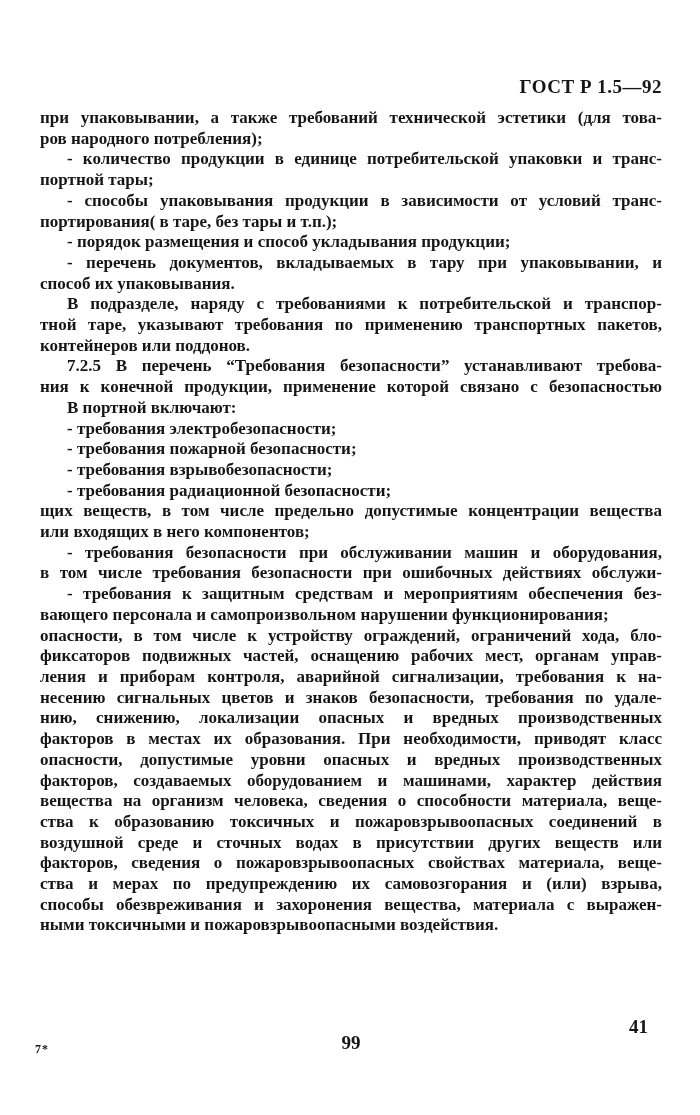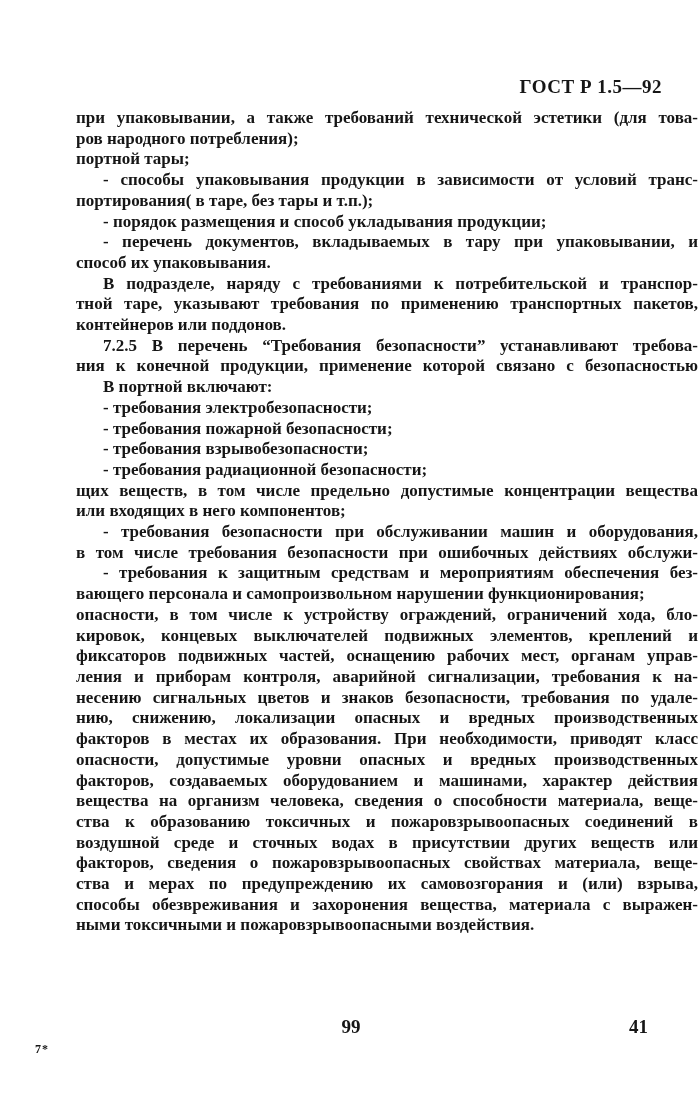--- a/index.html
+++ b/index.html
@@ -25,41 +25,41 @@
     white-space: nowrap;
   }
   .body-text {
     position: absolute;
     top: 108px;
     left: 40px;
     width: 622px;
     font-size: 17px;
     line-height: 20.7px;
     font-weight: bold;
-    margin-left: 36px;
   }
   .line {
     text-align: justify;
     text-align-last: justify;
   }
   .line.end { text-align-last: left; }
   .line.indent { text-indent: 27px; }
   .footer-row {
     position: absolute;
     top: 1016px;
     left: 40px;
     width: 622px;
     height: 26px;
     font-size: 19px;
     font-weight: bold;
   }
   .page-num-center {
     position: absolute;
     left: 50%;
     transform: translateX(-50%);
+    margin-top: 16px;
   }
   .page-num-right {
     position: absolute;
     right: 14px;
   }
   .signature-mark {
     position: absolute;
     top: 1042px;
     left: 35px;
     font-size: 12px;
@@ -70,20 +70,21 @@
 </head>
 <body>
 
 <div class="page">
 
   <div class="std-header">ГОСТ Р 1.5—92</div>
 
   <div class="body-text" id="body-text">
       <div class="line">при упаковывании, а также требований технической эстетики (для това-</div>
       <div class="line end">ров народного потребления);</div>
+      <div class="line indent">- количество продукции в единице потребительской упаковки и транс-</div>
       <div class="line end">портной тары;</div>
       <div class="line indent">- способы упаковывания продукции в зависимости от условий транс-</div>
       <div class="line end">портирования( в таре, без тары и т.п.);</div>
       <div class="line indent end">- порядок размещения и способ укладывания продукции;</div>
       <div class="line indent">- перечень документов, вкладываемых в тару при упаковывании, и</div>
       <div class="line end">способ их упаковывания.</div>
       <div class="line indent">В подразделе, наряду с требованиями к потребительской и транспор-</div>
       <div class="line">тной таре, указывают требования по применению транспортных пакетов,</div>
       <div class="line end">контейнеров или поддонов.</div>
       <div class="line indent">7.2.5 В перечень “Требования безопасности” устанавливают требова-</div>
@@ -93,21 +94,20 @@
       <div class="line indent end">- требования пожарной безопасности;</div>
       <div class="line indent end">- требования взрывобезопасности;</div>
       <div class="line indent end">- требования радиационной безопасности;</div>
       <div class="line">щих веществ, в том числе предельно допустимые концентрации вещества</div>
       <div class="line end">или входящих в него компонентов;</div>
       <div class="line indent">- требования безопасности при обслуживании машин и оборудования,</div>
       <div class="line">в том числе требования безопасности при ошибочных действиях обслужи-</div>
       <div class="line indent">- требования к защитным средствам и мероприятиям обеспечения без-</div>
       <div class="line end">вающего персонала и самопроизвольном нарушении функционирования;</div>
       <div class="line">опасности, в том числе к устройству ограждений, ограничений хода, бло-</div>
-      <div class="line">кировок, концевых выключателей подвижных элементов, креплений и</div>
       <div class="line">фиксаторов подвижных частей, оснащению рабочих мест, органам управ-</div>
       <div class="line">ления и приборам контроля, аварийной сигнализации, требования к на-</div>
       <div class="line">несению сигнальных цветов и знаков безопасности, требования по удале-</div>
       <div class="line">нию, снижению, локализации опасных и вредных производственных</div>
       <div class="line">факторов в местах их образования. При необходимости, приводят класс</div>
       <div class="line">опасности, допустимые уровни опасных и вредных производственных</div>
       <div class="line">факторов, создаваемых оборудованием и машинами, характер действия</div>
       <div class="line">вещества на организм человека, сведения о способности материала, веще-</div>
       <div class="line">ства к образованию токсичных и пожаровзрывоопасных соединений в</div>
       <div class="line">воздушной среде и сточных водах в присутствии других веществ или</div>

